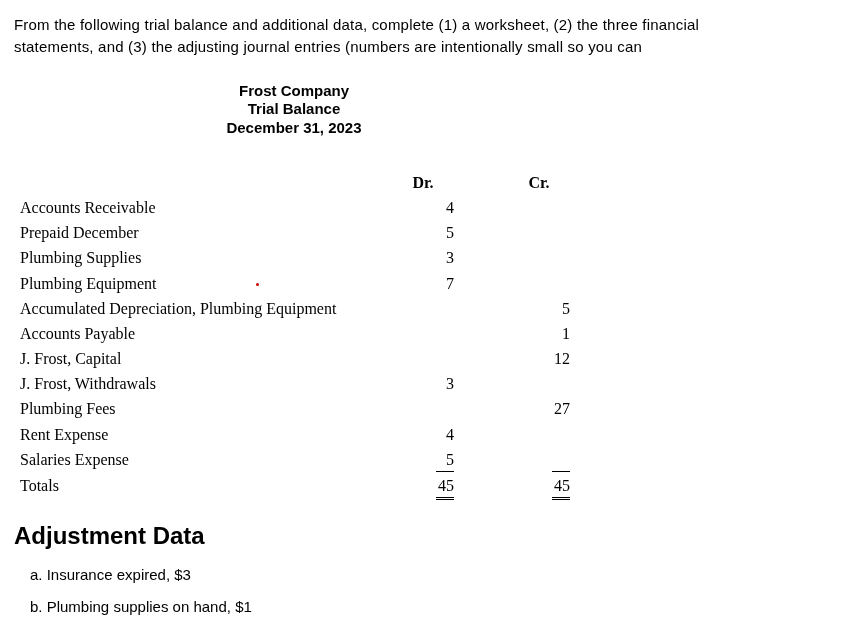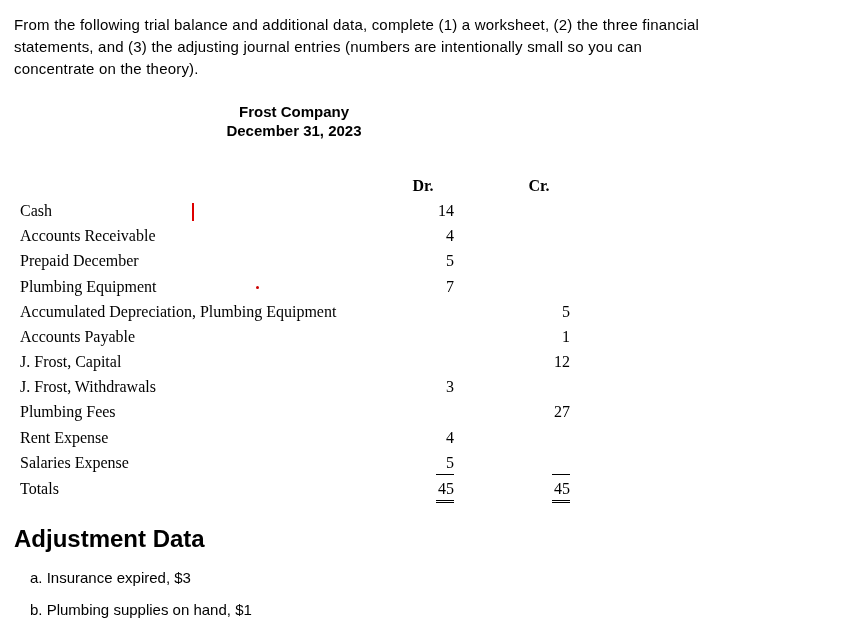--- a/index.html
+++ b/index.html
@@ -79,51 +79,51 @@
   }
   .adj-list div { margin: 10px 0 10px 16px; }
   .gap { width: 30px; }
 </style>
 </head>
 <body>
 
 <div class="intro">
   <span>From the following trial balance and additional data, complete (1) a worksheet, (2) the three financial</span><br>
   <span>statements, and (3) the adjusting journal entries (numbers are intentionally small so you can</span><br>
-  <span>concentrate on the theory).</span>
 </div>
 
 <div class="tb-header">
   <div>Frost Company</div>
+  <div>Trial Balance</div>
   <div>December 31, 2023</div>
 </div>
 
 <table class="tb-table">
   <tbody>
       <tr>
     <td class="label"></td>
     <td class="num hdr">Dr.</td>
     <td class="gap"></td>
     <td class="num hdr">Cr.</td>
   </tr>
   <tr>
-    <td class="label"><span>Cash</span><span class="cursor"></span></td>
-    <td class="num">14</td>
-    <td class="gap"></td>
-    <td class="num"></td>
-  </tr>
-  <tr>
     <td class="label">Accounts Receivable</td>
     <td class="num">4</td>
     <td class="gap"></td>
     <td class="num"></td>
   </tr>
   <tr>
     <td class="label">Prepaid December</td>
     <td class="num">5</td>
+    <td class="gap"></td>
+    <td class="num"></td>
+  </tr>
+  <tr>
+    <td class="label">Plumbing Supplies</td>
+    <td class="num">3</td>
     <td class="gap"></td>
     <td class="num"></td>
   </tr>
   <tr>
     <td class="label"><span>Plumbing Equipment</span><span class="dot"></span></td>
     <td class="num">7</td>
     <td class="gap"></td>
     <td class="num"></td>
   </tr>
   <tr>

